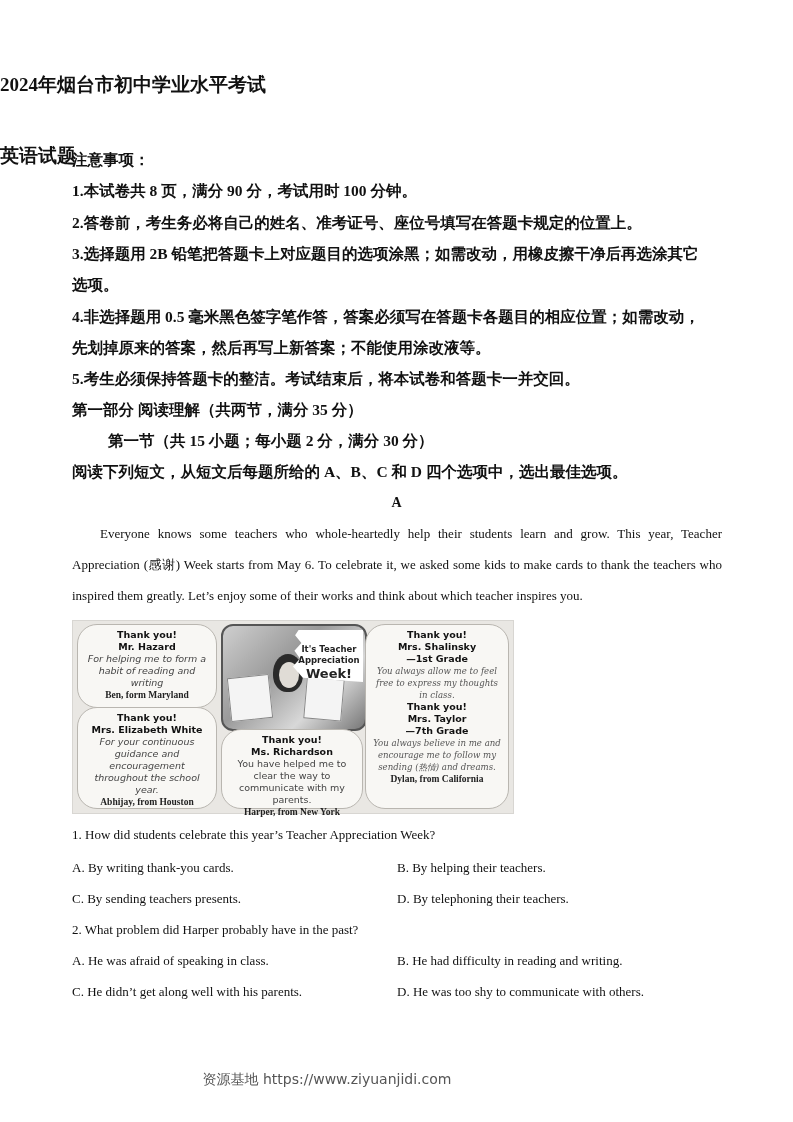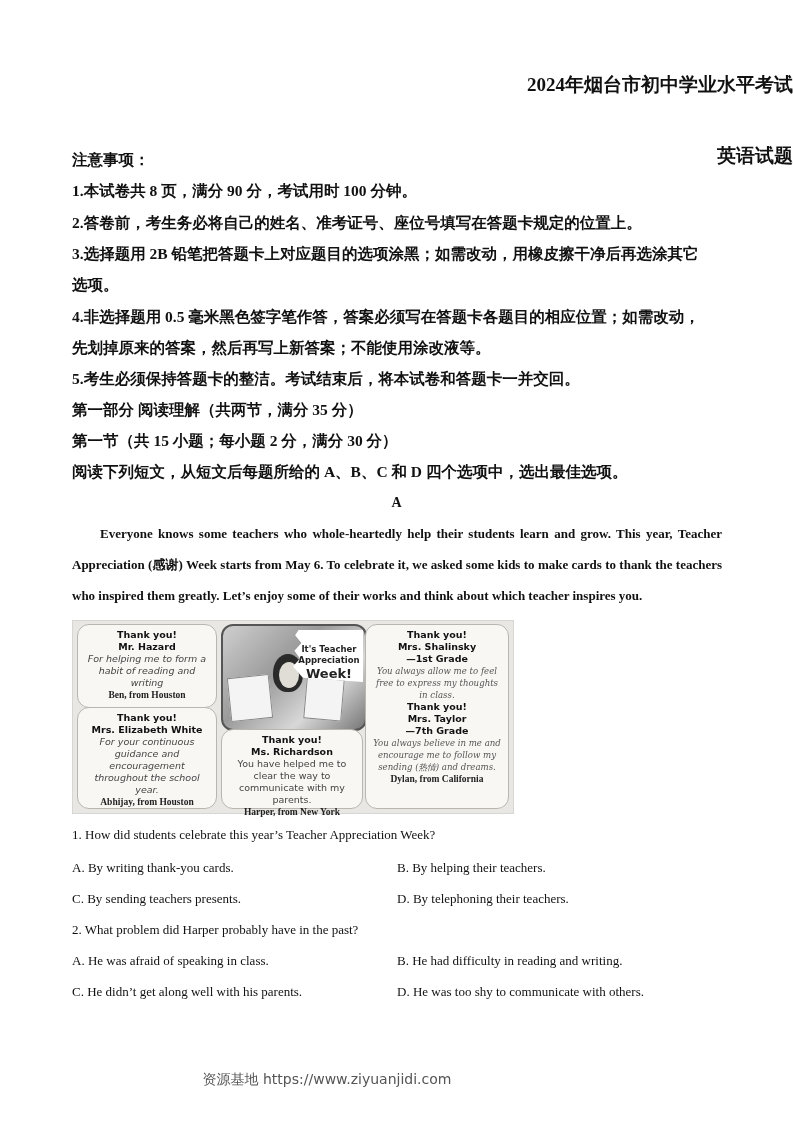--- a/index.html
+++ b/index.html
@@ -1,25 +1,25 @@
 <!DOCTYPE html>
 <html><head>
 <meta charset="utf-8">
 <style>
   html, body { margin: 0; padding: 0; background: #ffffff; }
   body { width: 793px; height: 1122px; position: relative; overflow: hidden;
          font-family: "Liberation Serif", "DejaVu Serif", serif; color: #111; }
   .abs { position: absolute; }
-  .title { left: 0; width: 793px; text-align: right; font-weight: bold; font-size: 19px; }
+  .title { left: 0; width: 793px; text-align: left; font-weight: bold; font-size: 19px; }
   .cn { font-family: "Liberation Serif", "DejaVu Serif", serif; font-weight: bold; font-size: 15.5px; left: 72px; white-space: nowrap; }
   .en { font-size: 13px; white-space: nowrap; }
-  .para { left: 72px; width: 650px; font-size: 13px; line-height: 31px; text-align: justify; font-weight: bold; }
+  .para { left: 72px; width: 650px; font-size: 13px; line-height: 31px; text-align: justify; }
   .para .indent { display: inline-block; width: 28px; }
   .figure { left: 72px; top: 620px; width: 440px; height: 192px; background: #e9e7e3; border: 1px solid #d8d6d2; }
-  .card { position: absolute; background: #f8f7f4; border: 1.5px solid #b9b6b0; border-radius: 12px; text-align: center; box-sizing: border-box; padding-top: 4px; }
+  .card { position: absolute; background: #f8f7f4; border: 1.5px solid #b9b6b0; border-radius: 20px; text-align: center; box-sizing: border-box; padding-top: 4px; }
   .card .ty { font-family: "DejaVu Sans", sans-serif; font-weight: bold; font-size: 9.5px; line-height: 12px; color: #111; }
   .card .nm { font-family: "DejaVu Sans", sans-serif; font-weight: bold; font-size: 9.5px; line-height: 12px; color: #111; }
   .card .msg { font-family: "DejaVu Sans", sans-serif; font-size: 9.5px; line-height: 12px; color: #444; font-style: italic; padding: 0 6px; }
   .card .msg2 { font-family: "DejaVu Serif", serif; font-size: 8.6px; line-height: 12px; color: #555; font-style: italic; padding: 0 6px; }
   .card .from { font-family: "Liberation Serif", serif; font-weight: bold; font-size: 9.5px; line-height: 13px; color: #222; }
   .photo { position: absolute; left: 148px; top: 3px; width: 142px; height: 103px; border-radius: 12px; border: 2px solid #555;
            background: linear-gradient(135deg, #cfcfcf 0%, #9a9a9a 40%, #d8d8d8 70%, #777 100%); overflow: hidden; }
   .burst { position: absolute; right: 2px; top: 4px; width: 70px; height: 52px; background: #fff; clip-path: polygon(8% 0,100% 0,100% 100%,14% 92%,0 70%,10% 55%,2% 40%,12% 25%,3% 10%); }
   .burst-text { position: absolute; right: 4px; top: 6px; width: 64px; text-align: center; font-family: "DejaVu Sans", sans-serif; font-size: 8.5px; line-height: 11px; color: #222; font-weight: bold; margin-top: 12px; }
   .burst-text .big { font-size: 13px; line-height: 15px; }
@@ -39,32 +39,32 @@
 <div class="abs cn" style="top:150px;">注意事项：</div>
 <div class="abs cn" style="top:181px;">1.本试卷共 8 页，满分 90 分，考试用时 100 分钟。</div>
 <div class="abs cn" style="top:213px;">2.答卷前，考生务必将自己的姓名、准考证号、座位号填写在答题卡规定的位置上。</div>
 <div class="abs cn" style="top:244px;">3.选择题用 2B 铅笔把答题卡上对应题目的选项涂黑；如需改动，用橡皮擦干净后再选涂其它</div>
 <div class="abs cn" style="top:275px;">选项。</div>
 <div class="abs cn" style="top:307px;">4.非选择题用 0.5 毫米黑色签字笔作答，答案必须写在答题卡各题目的相应位置；如需改动，</div>
 <div class="abs cn" style="top:338px;">先划掉原来的答案，然后再写上新答案；不能使用涂改液等。</div>
 <div class="abs cn" style="top:369px;">5.考生必须保持答题卡的整洁。考试结束后，将本试卷和答题卡一并交回。</div>
 
 <div class="abs cn" style="top:400px;">第一部分  阅读理解（共两节，满分 35 分）</div>
-<div class="abs cn" style="top:431px;">第一节（共 15 小题；每小题 2 分，满分 30 分）</div>
+<div class="abs cn" style="top:431px;margin-left:36px;">第一节（共 15 小题；每小题 2 分，满分 30 分）</div>
 <div class="abs cn" style="top:462px;">阅读下列短文，从短文后每题所给的 A、B、C 和 D 四个选项中，选出最佳选项。</div>
 <div class="abs" style="top:495px; left:0; width:793px; text-align:center; font-weight:bold; font-size:14px;">A</div>
 
 <div class="abs para" style="top:518px;"><span class="indent"></span><span>Everyone knows some teachers who whole-heartedly help their students learn and grow. This year, Teacher Appreciation (感谢) Week starts from May 6. To celebrate it, we asked some kids to make cards to thank the teachers who inspired them greatly. Let’s enjoy some of their works and think about which teacher inspires you.</span></div>
 
 <div class="abs figure">
   <div class="card" style="left:4px; top:3px; width:140px; height:84px;">
     <div class="ty">Thank you!</div>
     <div class="nm">Mr. Hazard</div>
     <div class="msg">For helping me to form a habit of reading and writing</div>
-    <div class="from">Ben, from Houston</div>
+    <div class="from">Ben, form Maryland</div>
   </div>
   <div class="card" style="left:4px; top:86px; width:140px; height:102px;">
     <div class="ty">Thank you!</div>
     <div class="nm">Mrs. Elizabeth White</div>
     <div class="msg">For your continuous guidance and encouragement throughout the school year.</div>
     <div class="from">Abhijay, from Houston</div>
   </div>
 
   <div class="photo">
     <div class="girl-head"></div>

